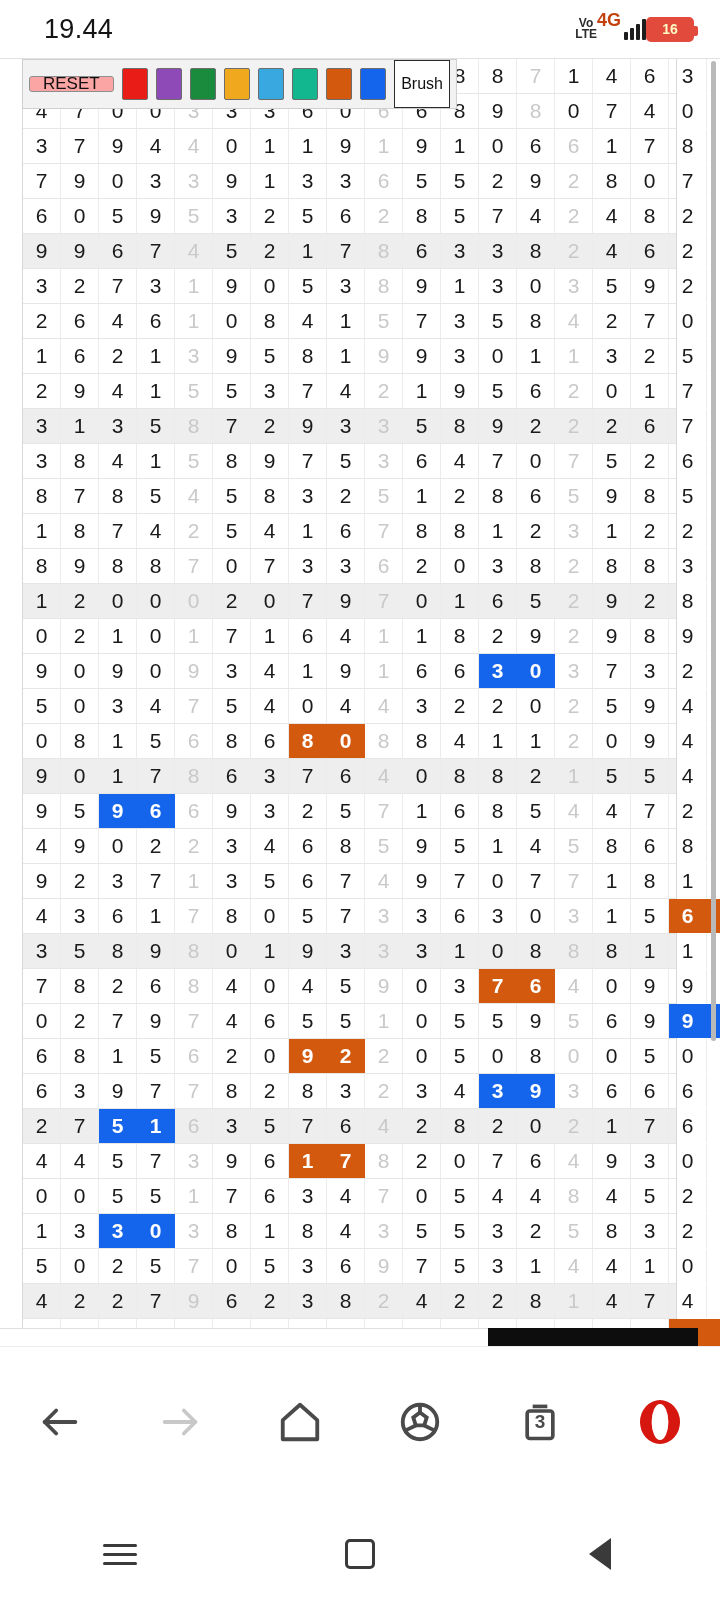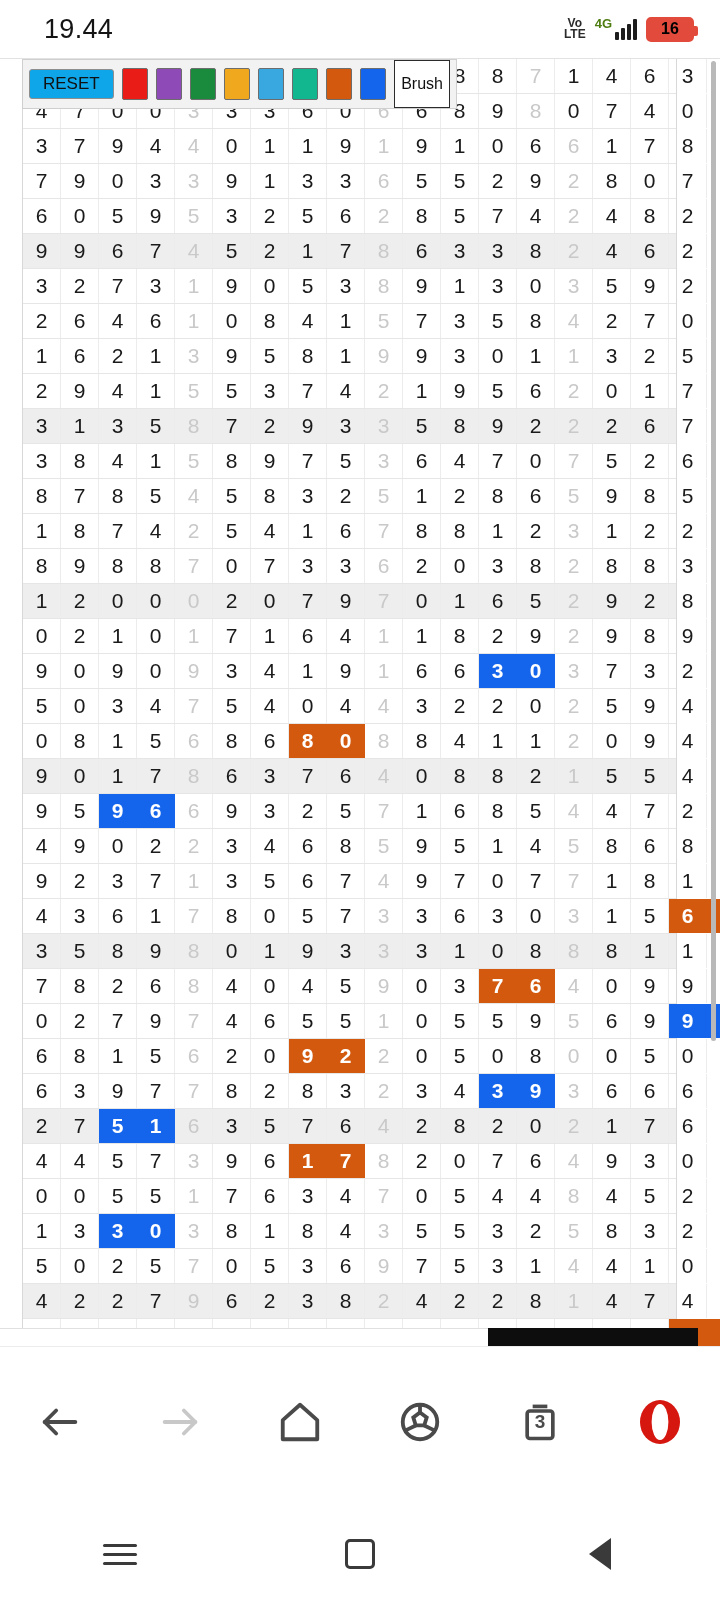--- a/index.html
+++ b/index.html
@@ -21,50 +21,49 @@
     background: #ffffff;
   }
   .status-clock {
     font-size: 27px;
     color: #141414;
     letter-spacing: 0.3px;
   }
   .status-right {
     display: flex;
     align-items: center;
-    gap: 9px;
   }
   .volte {
     font-size: 12px;
     line-height: 11px;
     color: #2b2b2b;
     text-align: center;
     font-weight: bold;
   }
   .netgroup { display: flex; align-items: flex-end; gap: 3px; }
-  .g4 { font-size: 13px; color: #4d7c0f; font-weight: bold; position: relative; top: -9px;}
+  .g4 { font-size: 18px; color: #c2410c; font-weight: bold; position: relative; top: -9px;}
   .bars { display: flex; align-items: flex-end; gap: 2px; height: 22px; }
   .bars i { display: block; width: 4px; background: #1d1d1d; border-radius: 1px; }
   .bars i:nth-child(1){height:8px}
   .bars i:nth-child(2){height:12px}
   .bars i:nth-child(3){height:16px}
   .bars i:nth-child(4){height:21px}
   .battery {
     width: 48px; height: 25px;
     border: 2px solid #e24b3c;
     border-radius: 5px;
     position: relative;
     display: flex; align-items: center; justify-content: center;
     background: #e24b3c;
   }
   .battery:after {
     content: ""; position: absolute; right: -6px; top: 7px;
     width: 4px; height: 10px; background: #e24b3c; border-radius: 0 2px 2px 0;
   }
-  .battery span { font-size: 16px; color: #000000; font-weight: bold; }
+  .battery span { font-size: 14px; color: #fef9c3; font-weight: bold; }
 
   
   .page {
     position: relative;
     height: 1288px;
     background: #ffffff;
     overflow: hidden;
     border-top: 1px solid #e2e2e2;
   }
   .sheet {
@@ -104,25 +103,25 @@
     width: 435px;
     display: flex;
     align-items: center;
     gap: 8px;
     padding: 0 6px;
     background: #f2f2f2;
     border: 1px solid #cfcfcf;
     z-index: 5;
   }
   .reset-btn {
-    height: 30px;
+    height: 16px;
     padding: 0 13px;
     font-size: 17px;
     color: #111;
-    background: #0ea5e9;
+    background: #fca5a5;
     border: 1px solid #8e8e8e;
     border-radius: 3px;
     display: flex; align-items: center;
   }
   .swatch {
     width: 36px; height: 32px;
     border: 1px solid #6d6d6d;
     border-radius: 2px;
   }
   .brush-btn {

